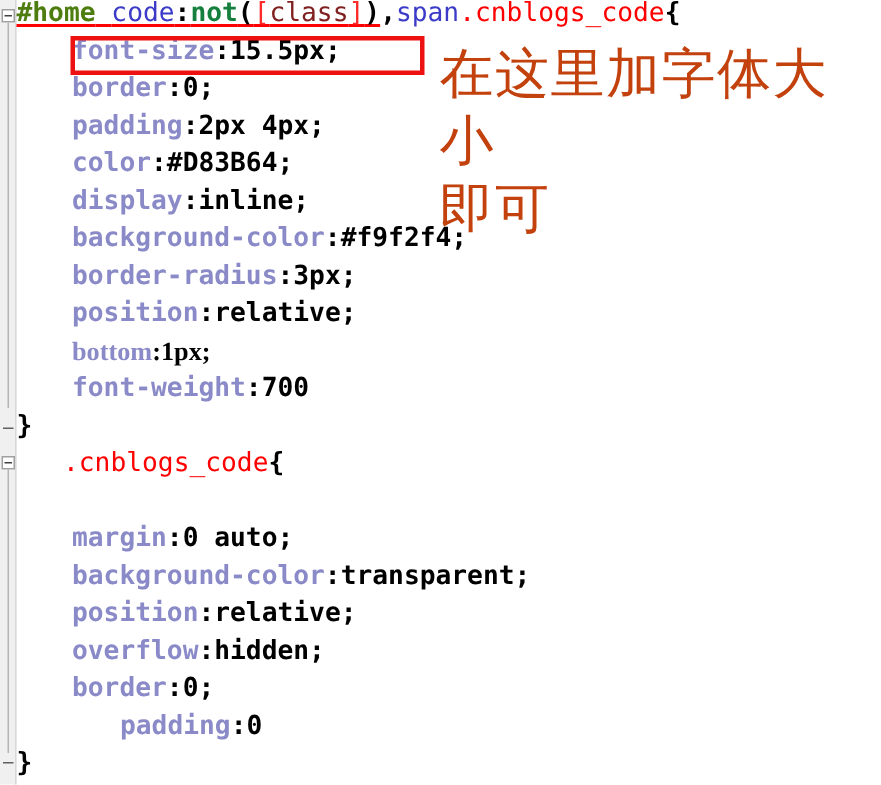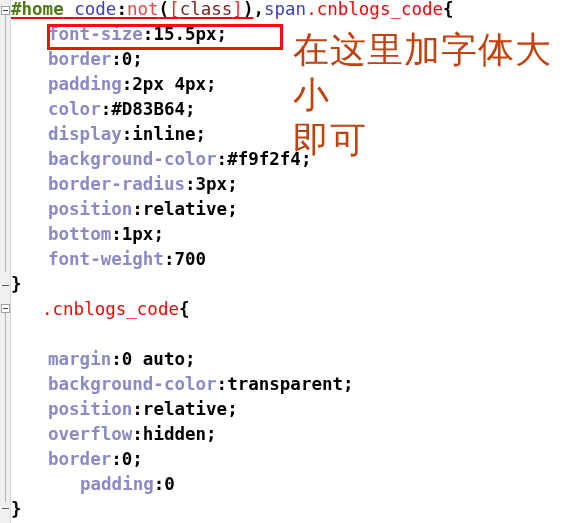--- a/index.html
+++ b/index.html
@@ -83,21 +83,21 @@
     white-space: pre;
     font-size: 17.5px;
     letter-spacing: 0px;
   }
 
   .indent { padding-left: 37px; }
 
   
   .t-id       { color: #4d7c0f; font-weight: bold; }
   .t-tag      { color: #3b3bc8; margin-top: 28px; }
-  .t-pseudo   { color: #ef4444; font-weight: normal; }
+  .t-pseudo   { color: #15803d; font-weight: bold; }
   .t-attr     { color: #ff2a2a; }
   .t-attrname { color: #802020; }
   .t-class    { color: #ff0000; }
   .t-punct    { color: #000000; font-weight: bold; }
   .t-comma    { color: #000000; font-weight: bold; }
   .t-prop     { color: #8a8ac8; font-weight: bold; }
   .t-colon    { color: #000000; font-weight: bold; }
   .t-val      { color: #000000; font-weight: bold; }
   .t-brace    { color: #000000; font-weight: bold; }
 
@@ -163,21 +163,21 @@
     <div class="line indent" style="top: 95px;"><span class="t-prop">color</span><span class="t-colon">:</span><span class="t-val">#D83B64</span><span class="t-val">;</span></div>
 
     <div class="line indent" style="top: 120px;"><span class="t-prop">display</span><span class="t-colon">:</span><span class="t-val">inline</span><span class="t-val">;</span></div>
 
     <div class="line indent" style="top: 145px;"><span class="t-prop">background-color</span><span class="t-colon">:</span><span class="t-val">#f9f2f4</span><span class="t-val">;</span></div>
 
     <div class="line indent" style="top: 170px;"><span class="t-prop">border-radius</span><span class="t-colon">:</span><span class="t-val">3px</span><span class="t-val">;</span></div>
 
     <div class="line indent" style="top: 195px;"><span class="t-prop">position</span><span class="t-colon">:</span><span class="t-val">relative</span><span class="t-val">;</span></div>
 
-    <div class="line indent" style="top: 220px;"><span class="t-prop">bottom</span><span class="t-colon">:</span><span class="t-val">1px</span><span class="t-val">;</span></div>
+    <div class="line indent" style="top: 220px; font-family: Liberation Serif, serif;"><span class="t-prop">bottom</span><span class="t-colon">:</span><span class="t-val">1px</span><span class="t-val">;</span></div>
 
     <div class="line indent" style="top: 245px;"><span class="t-prop">font-weight</span><span class="t-colon">:</span><span class="t-val">700</span><span class="t-val"></span></div>
 
     <div class="line" style="top: 270px;"><span class="t-brace">}</span></div>
 
     <div class="line" style="top: 295px; padding-left: 31px;"><span class="t-class">.cnblogs_code</span><span class="t-brace">{</span></div>
 
 
     <div class="line indent" style="top: 345px;"><span class="t-prop">margin</span><span class="t-colon">:</span><span class="t-val">0 auto</span><span class="t-val">;</span></div>
 

